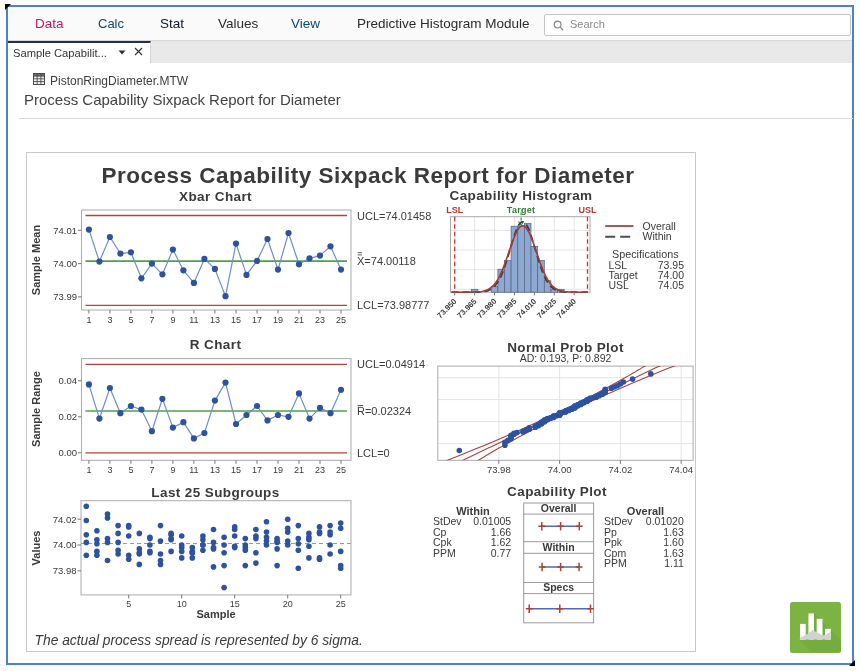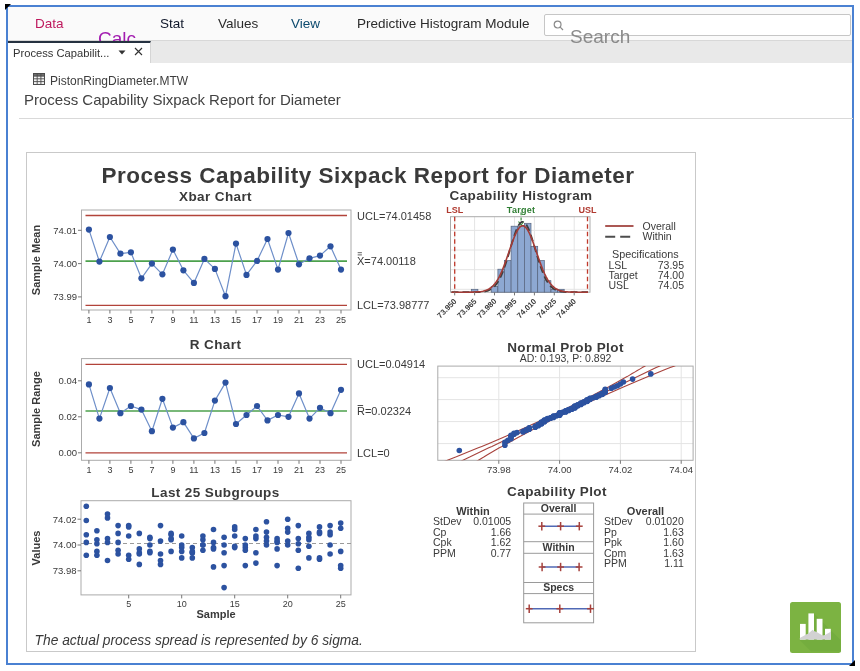--- a/index.html
+++ b/index.html
@@ -3,35 +3,35 @@
 *{margin:0;padding:0;box-sizing:border-box}
 html,body{width:860px;height:671px;background:#fff;font-family:"Liberation Sans",sans-serif;overflow:hidden;position:relative}
 .abs{position:absolute}
 </style></head>
 <body>
 <div class="abs" style="left:6px;top:5px;width:848px;height:660px;border:2px solid #4a81d2;background:#fff"></div>
 <div class="abs" style="left:8px;top:7px;width:844px;height:34px;background:#fafafa;border-bottom:1px solid #d8d8d8"></div>
 <div class="abs" style="left:8px;top:41px;width:844px;height:22px;background:#e9e9e9"></div>
 
 <div class="abs" style="left:35px;top:16px;font-size:13.5px;color:#be185d">Data</div>
-<div class="abs" style="left:98px;top:28px;font-size:19px;color:#a21caf">Calc</div>
+<div class="abs" style="left:98px;top:16px;font-size:13px;color:#0c4a6e">Calc</div>
 <div class="abs" style="left:160px;top:16px;font-size:13.5px;color:#0f172a">Stat</div>
 <div class="abs" style="left:218px;top:16px;font-size:13.5px;color:#2b2b2b">Values</div>
 <div class="abs" style="left:291px;top:16px;font-size:13.5px;color:#0c4a6e">View</div>
 <div class="abs" style="left:357px;top:16px;font-size:13.5px;color:#2b2b2b;">Predictive Histogram Module</div>
 
 <div class="abs" style="left:544px;top:14px;width:307px;height:22px;border:1px solid #c6c6c6;border-radius:2px;background:#fff"></div>
 <svg class="abs" style="left:553px;top:20px" width="11" height="11" viewBox="0 0 11 11">
     <circle cx="4.6" cy="4.6" r="3.4" fill="none" stroke="#8a8a8a" stroke-width="1.2"></circle>
     <line x1="7.2" y1="7.2" x2="10" y2="10" stroke="#8a8a8a" stroke-width="1.2"></line>
   </svg>
-<div class="abs" style="left:570px;top:26px;font-size:19px;color:#8a8a8a">Search</div>
+<div class="abs" style="left:570px;top:18px;font-size:11px;color:#8a8a8a">Search</div>
 
 <div class="abs" style="left:8px;top:41px;width:143px;height:22px;background:#fff;border-top:2px solid #263241;border-right:1px solid #d5d5d5"></div>
-<div class="abs" style="left:13px;top:47px;font-size:11.2px;color:#333">Process Capabilit...</div>
+<div class="abs" style="left:13px;top:47px;font-size:11.2px;color:#333">Sample Capabilit...</div>
 <svg class="abs" style="left:118px;top:50px" width="8" height="5" viewBox="0 0 8 5">
     <path d="M0.5 0.5 L7.5 0.5 L4 4.5 Z" fill="#333"></path>
   </svg>
 <svg class="abs" style="left:134px;top:47px" width="9" height="9" viewBox="0 0 9 9">
     <path d="M1 1 L8 8 M8 1 L1 8" stroke="#333" stroke-width="1.15"></path>
   </svg>
 
 <svg class="abs" style="left:33px;top:73px" width="12" height="12" viewBox="0 0 12 12">
     <rect x="0.5" y="0.5" width="11" height="11" fill="#f2f2f2" stroke="#4c4c4c"></rect>
     <rect x="0.5" y="0.5" width="11" height="2.6" fill="#6e6e6e" stroke="#4c4c4c"></rect>

